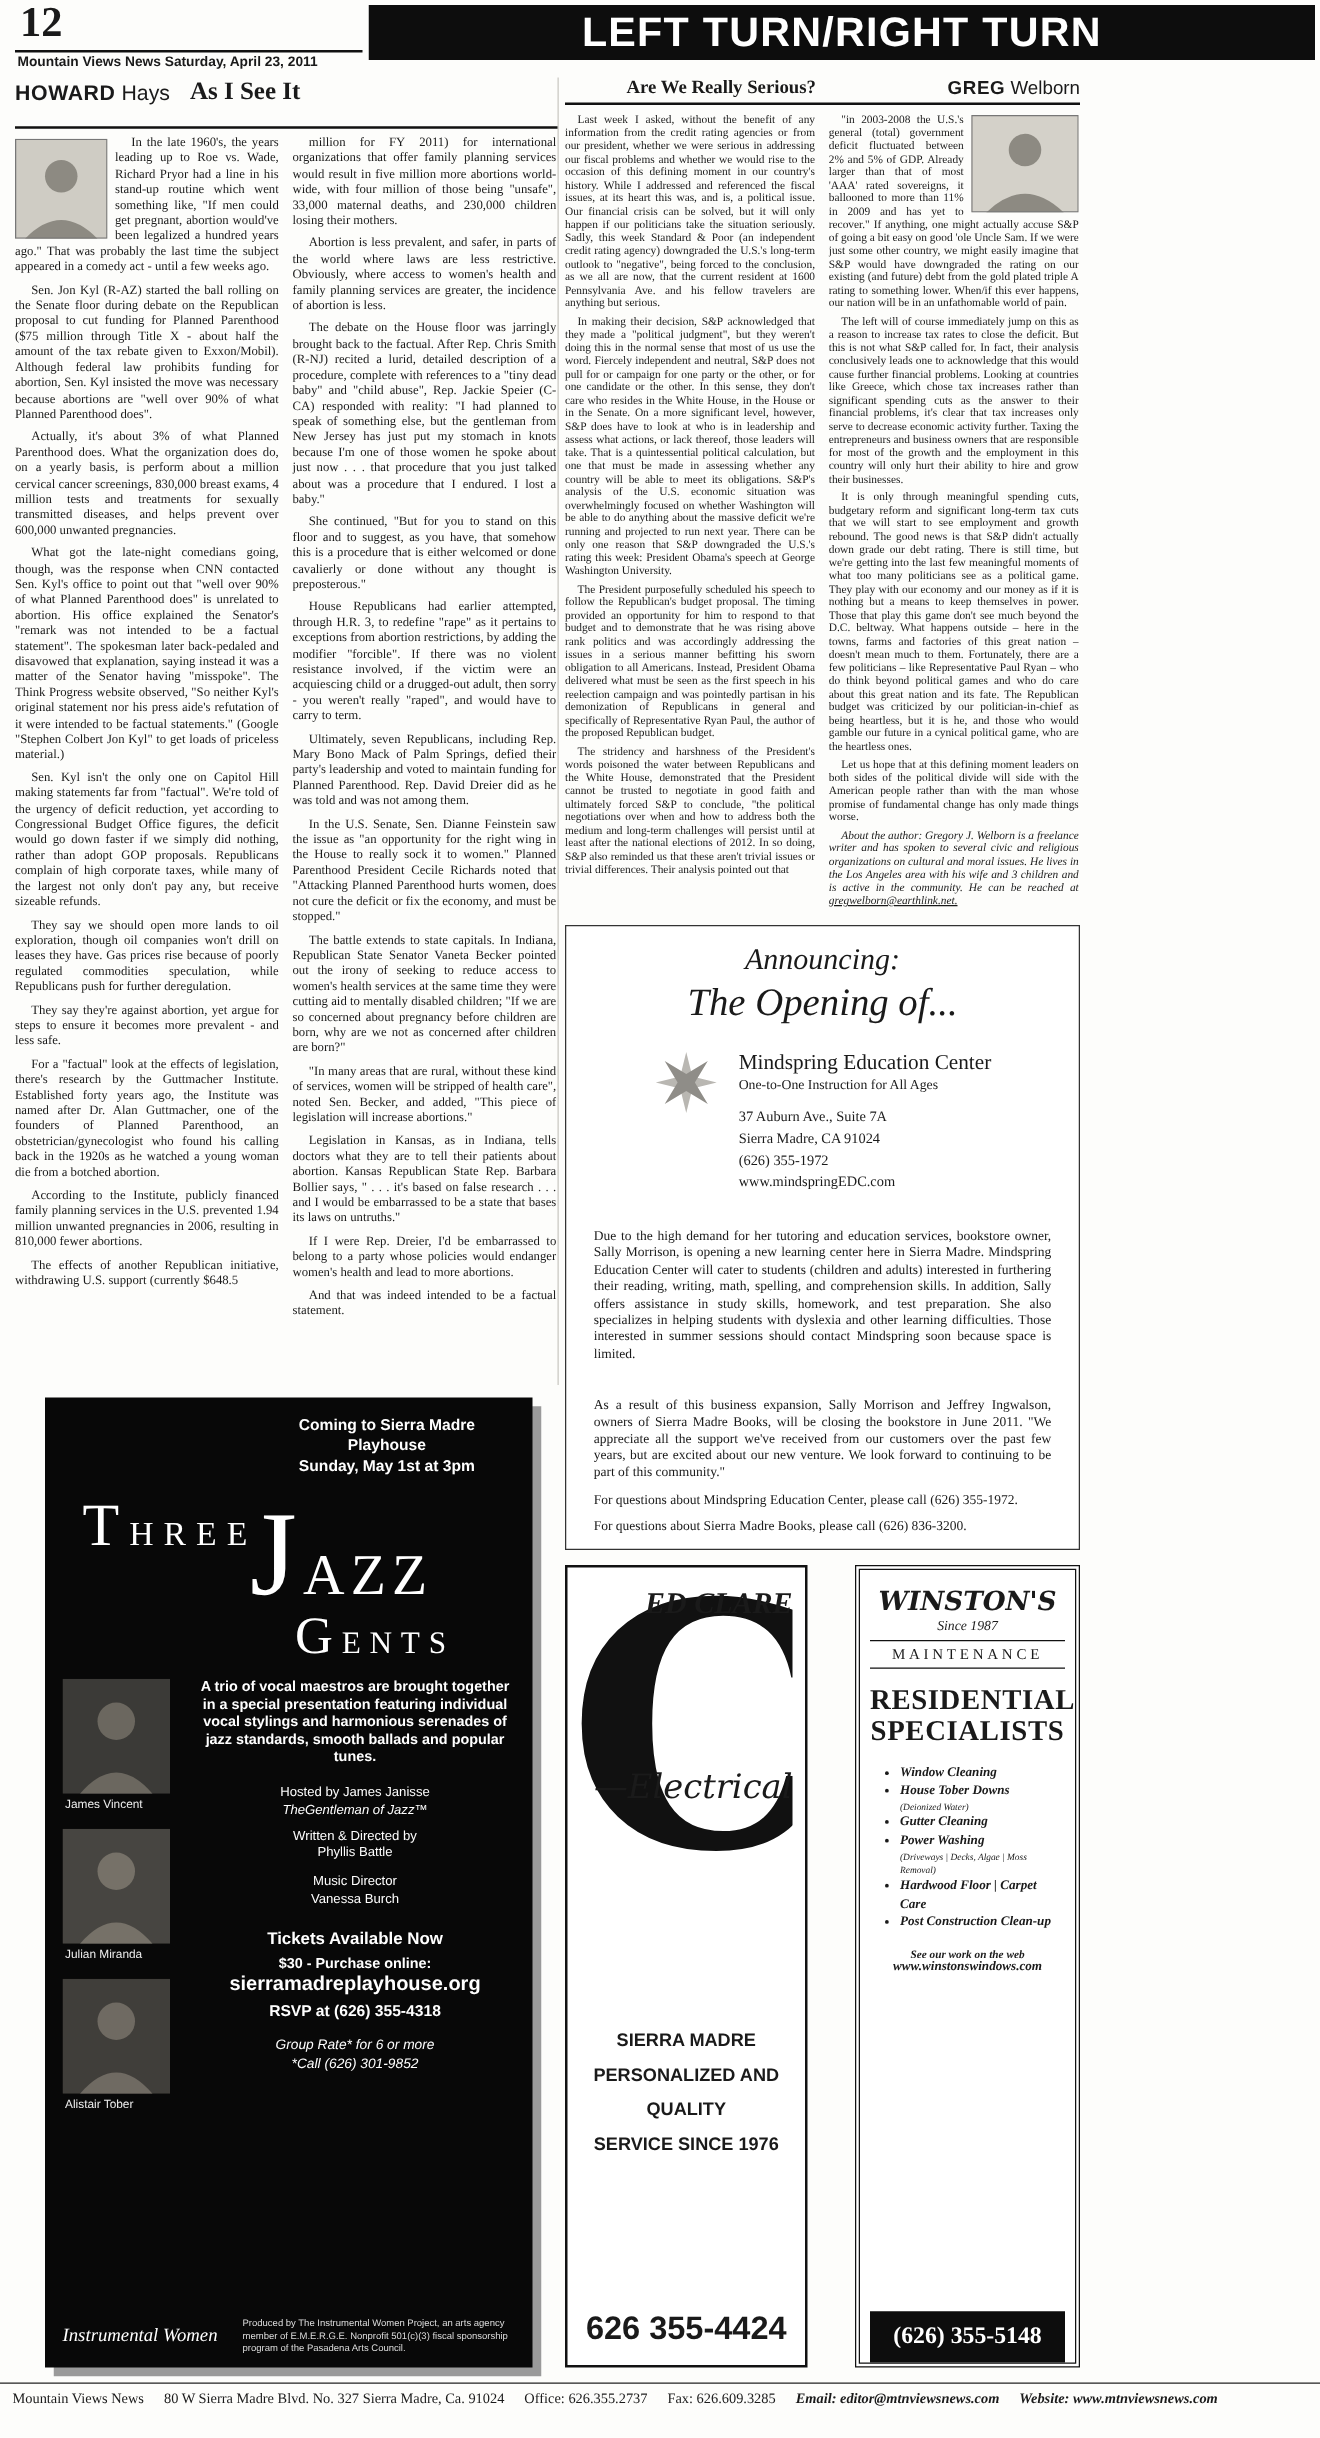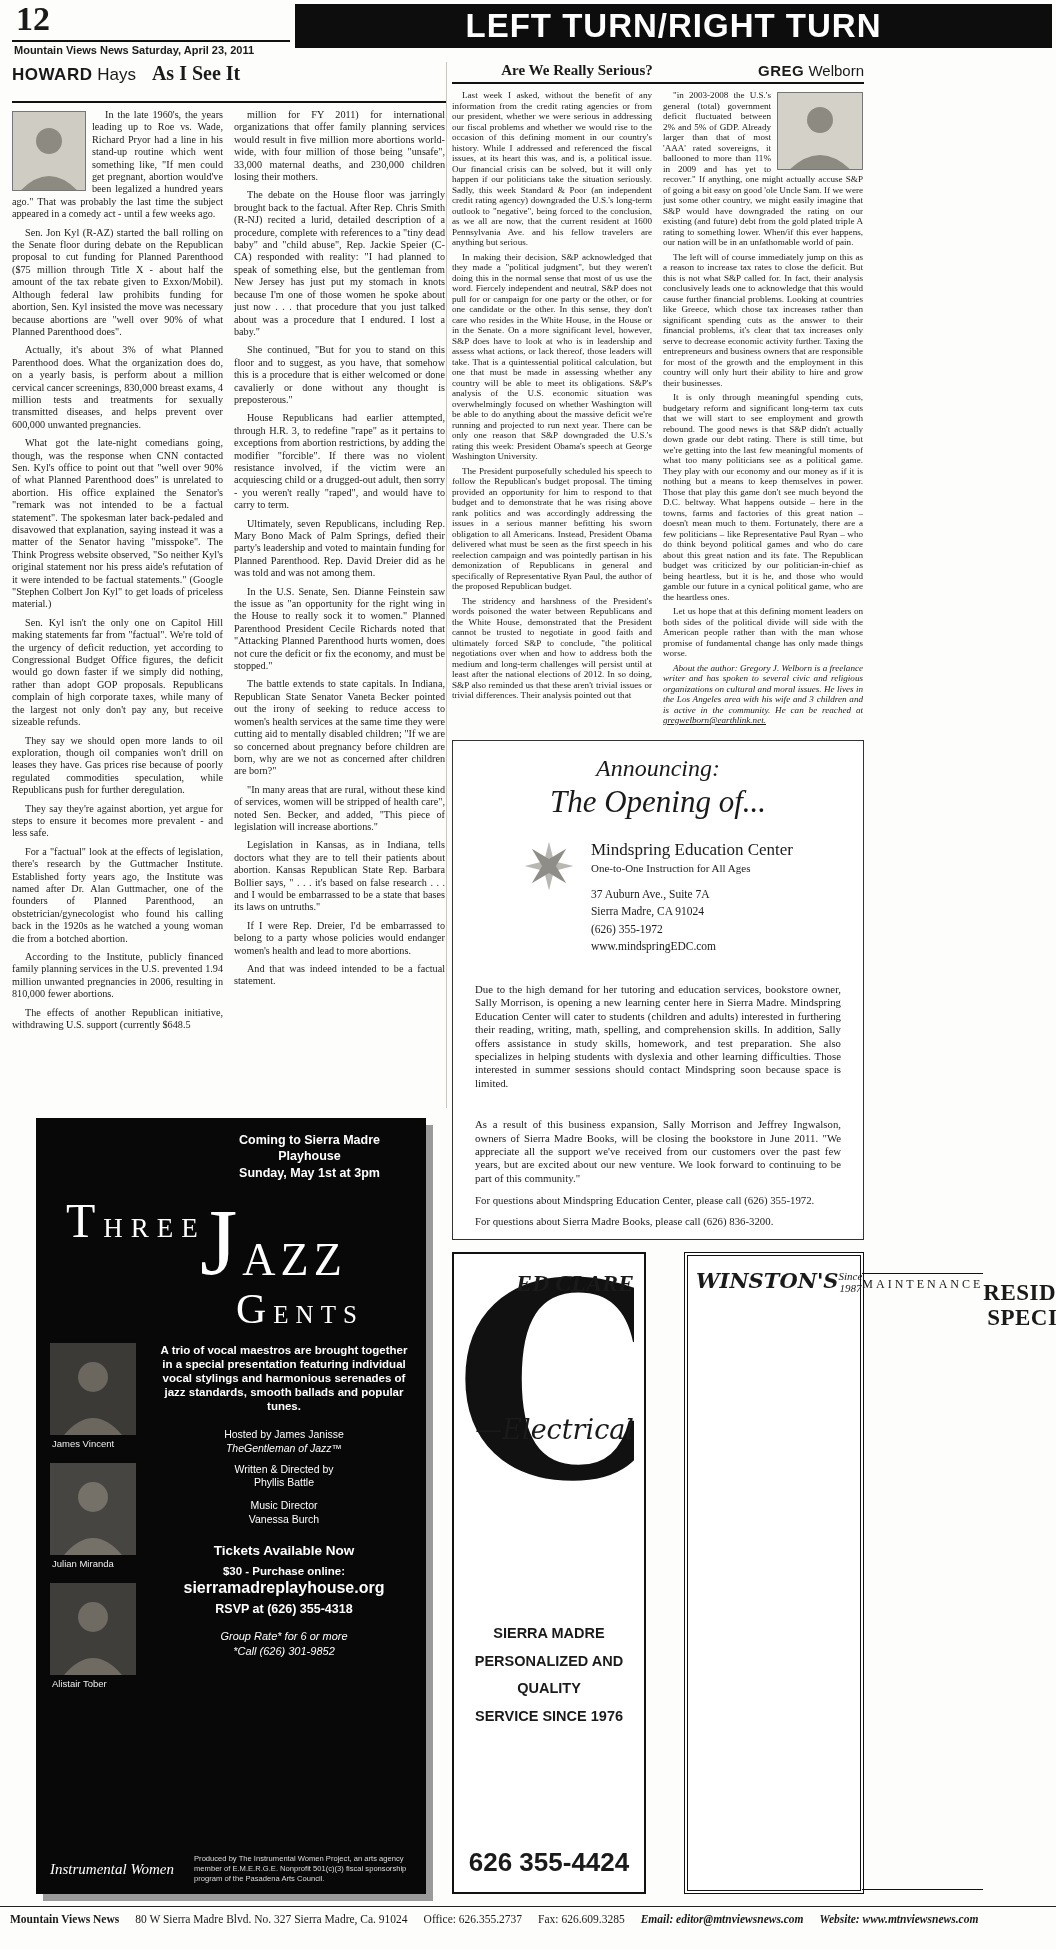--- a/index.html
+++ b/index.html
@@ -90,36 +90,36 @@
   .ec-c { position:absolute; left:-10px; top:-10px; font-size:270px; line-height:0.95; font-weight:bold;
           font-family:"DejaVu Serif",serif; color:#111; }
   .ec-name { position:absolute; top:6px; right:0; font-weight:bold; font-style:italic; font-size:24px;
              font-family:Liberation Serif, serif; }
   .ec-sub { position:absolute; top:150px; right:0; font-style:italic; font-size:27px; font-family:"DejaVu Serif",serif; }
   .ec-lines { margin-top:36px; font-family:"Liberation Sans",sans-serif; font-weight:bold; font-size:14.5px; line-height:1.9; }
   .ec-phone { margin-top:auto; font-family:"Liberation Sans",sans-serif; font-weight:bold; font-size:26px; }
 
   
   .winstons { position:absolute; left:684px; top:1252px; width:180px; height:642px; border:4px double #111; background:#fff;
-              padding:12px 8px 0; display:flex; flex-direction:row; text-align:center; }
+              padding:12px 8px 0; display:flex; flex-direction:column; text-align:center; }
   .ws-name { font-family:"DejaVu Serif",serif; font-weight:bold; font-style:italic; font-size:21px; }
   .ws-since { font-style:italic; font-size:11px; margin-top:2px; }
   .ws-maint { font-size:12px; letter-spacing:3px; margin-top:5px; padding:3px 0; border-top:1px solid #111; border-bottom:1px solid #111; }
   .ws-res { font-weight:bold; font-size:23px; margin-top:12px; line-height:1.1; letter-spacing:0.5px; }
   .ws-list { text-align:left; margin:14px 2px 0 14px; font-size:10.5px; font-weight:bold; font-style:italic; line-height:1.4; list-style:disc; padding-left:10px; }
   .ws-sub { font-size:7.5px; font-weight:normal; }
   .ws-sub:empty { display:none; }
   .ws-web1 { font-style:italic; font-size:9px; margin-top:12px; font-weight:bold; }
   .ws-web2 { font-weight:bold; font-style:italic; font-size:10.5px; }
   .ws-phone { margin-top:auto; background:#0d0d0d; color:#fff; font-weight:bold; font-size:19px; padding:9px 0 10px; }
 
   
   .footer-rule { position:absolute; left:0; top:1906px; width:1056px; height:1px; background:#222; }
   .footer { position:absolute; left:10px; top:1913px; width:1040px; font-size:11.5px; display:flex; gap:16px; align-items:baseline; white-space:nowrap; }
-  .footer .f-name { font-weight:bold; }
+  .footer .f-name { font-weight:normal; }
   .footer .f-em { font-weight:bold; font-style:italic; }
 </style>
 </head>
 <body>
 
 <div class="page">
 
   <div class="page-number">12</div>
   <div class="pn-rule"></div>
   <div class="masthead">Mountain Views News  Saturday, April 23, 2011</div>
@@ -150,20 +150,21 @@
             <p>They say we should open more lands to oil exploration, though oil companies won't drill on leases they have.  Gas prices rise because of poorly regulated commodities speculation, while Republicans push for further deregulation.</p>
             <p>They say they're against abortion, yet argue for steps to ensure it becomes more prevalent - and less safe.</p>
             <p>For a "factual" look at the effects of legislation, there's research by the Guttmacher Institute.  Established forty years ago, the Institute was named after Dr. Alan Guttmacher, one of the founders of Planned Parenthood, an obstetrician/gynecologist who found his calling back in the 1920s as he watched a young woman die from a botched abortion.</p>
             <p>According to the Institute, publicly financed family planning services in the U.S. prevented 1.94 million unwanted pregnancies in 2006, resulting in 810,000 fewer abortions.</p>
             <p>The effects of another Republican initiative, withdrawing U.S. support (currently $648.5</p>
           </div>
       </div>
       <div class="col">
         <div>
             <p>million for FY 2011) for international organizations that offer family planning services would result in five million more abortions world-wide, with four million of those being "unsafe", 33,000 maternal deaths, and 230,000 children losing their mothers.</p>
+            <p>Abortion is less prevalent, and safer, in parts of the world where laws are less restrictive. Obviously, where access to women's health and family planning services are greater, the incidence of abortion is less.</p>
             <p>The debate on the House floor was jarringly brought back to the factual.  After Rep. Chris Smith (R-NJ) recited a lurid, detailed description of a procedure, complete with references to a "tiny dead baby" and "child abuse", Rep. Jackie Speier (C-CA) responded with reality:  "I had planned to speak of something else, but the gentleman from New Jersey has just put my stomach in knots because I'm one of those women he spoke about just now . . . that procedure that you just talked about was a procedure that I endured. I lost a baby."</p>
             <p>She continued, "But for you to stand on this floor and to suggest, as you have, that somehow this is a procedure that is either welcomed or done cavalierly or done without any thought is preposterous."</p>
             <p>House Republicans had earlier attempted, through H.R. 3, to redefine "rape" as it pertains to exceptions from abortion restrictions, by adding the modifier "forcible".  If there was no violent resistance involved, if the victim were an acquiescing child or a drugged-out adult, then sorry - you weren't really "raped", and would have to carry to term.</p>
             <p>Ultimately, seven Republicans, including Rep. Mary Bono Mack of Palm Springs, defied their party's leadership and voted to maintain funding for Planned Parenthood. Rep. David Dreier did as he was told and was not among them.</p>
             <p>In the U.S. Senate, Sen. Dianne Feinstein saw the issue as "an opportunity for the right wing in the House to really sock it to women."  Planned Parenthood President Cecile Richards noted that "Attacking Planned Parenthood hurts women, does not cure the deficit or fix the economy, and must be stopped."</p>
             <p>The battle extends to state capitals.  In Indiana, Republican State Senator Vaneta Becker pointed out the irony of seeking to reduce access to women's health services at the same time they were cutting aid to mentally disabled children; "If we are so concerned about pregnancy before children are born, why are we not as concerned after children are born?"</p>
             <p>"In many areas that are rural, without these kind of services, women will be stripped of health care", noted Sen. Becker, and added, "This piece of legislation will increase abortions."</p>
             <p>Legislation in Kansas, as in Indiana, tells doctors what they are to tell their patients about abortion.  Kansas Republican State Rep. Barbara Bollier says, " . . . it's based on false research . . . and I would be embarrassed to be a state that bases its laws on untruths."</p>
             <p>If I were Rep. Dreier, I'd be embarrassed to belong to a party whose policies would endanger women's health and lead to more abortions.</p>
             <p>And that was indeed intended to be a factual statement.</p>

